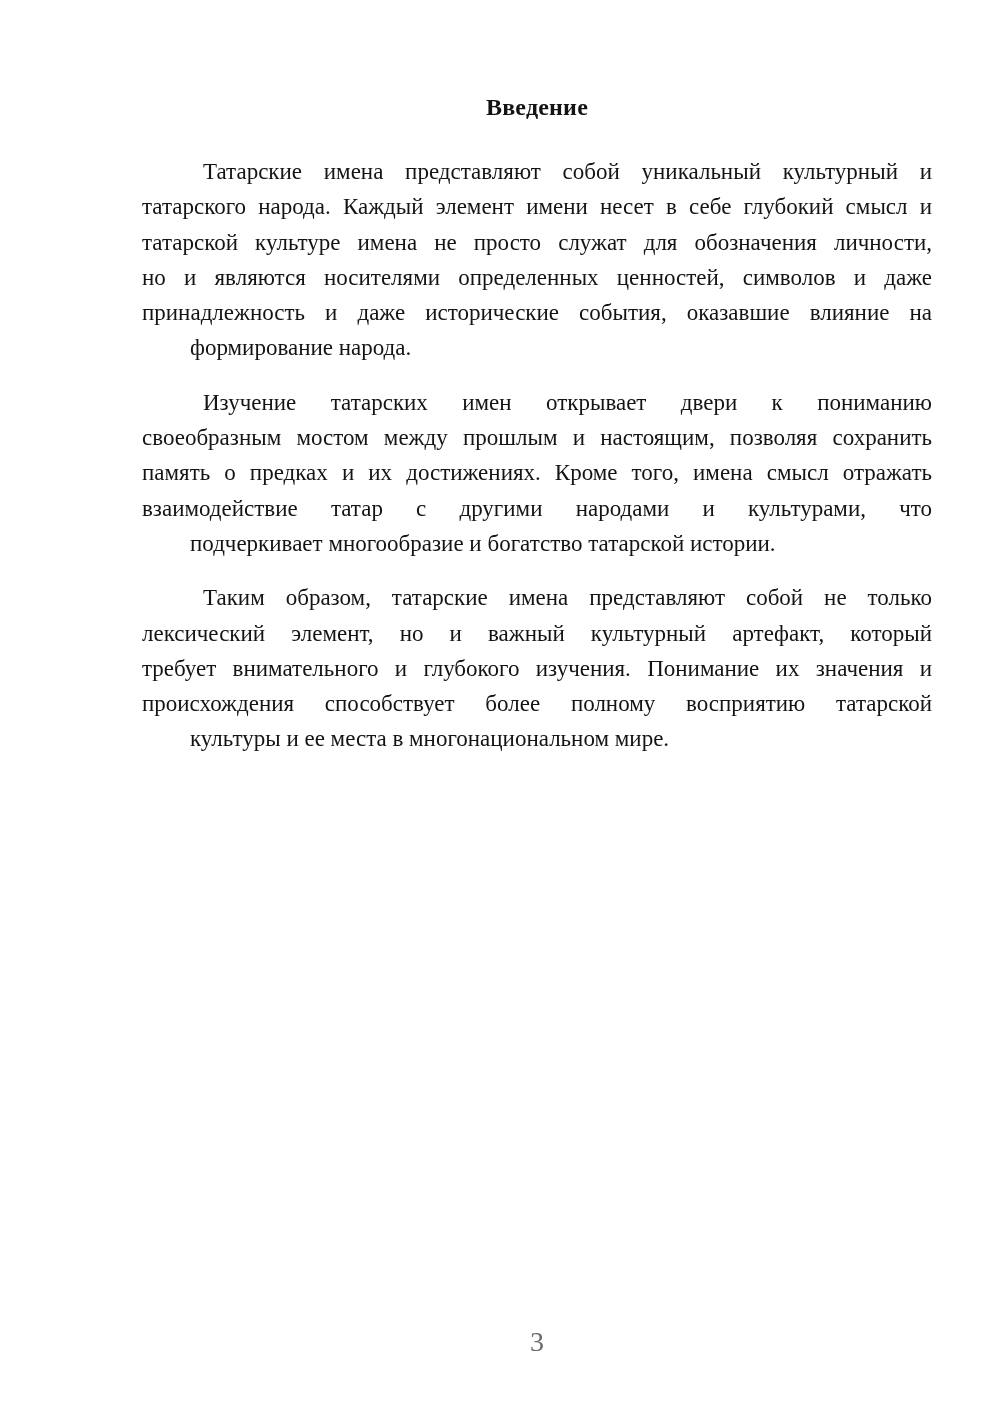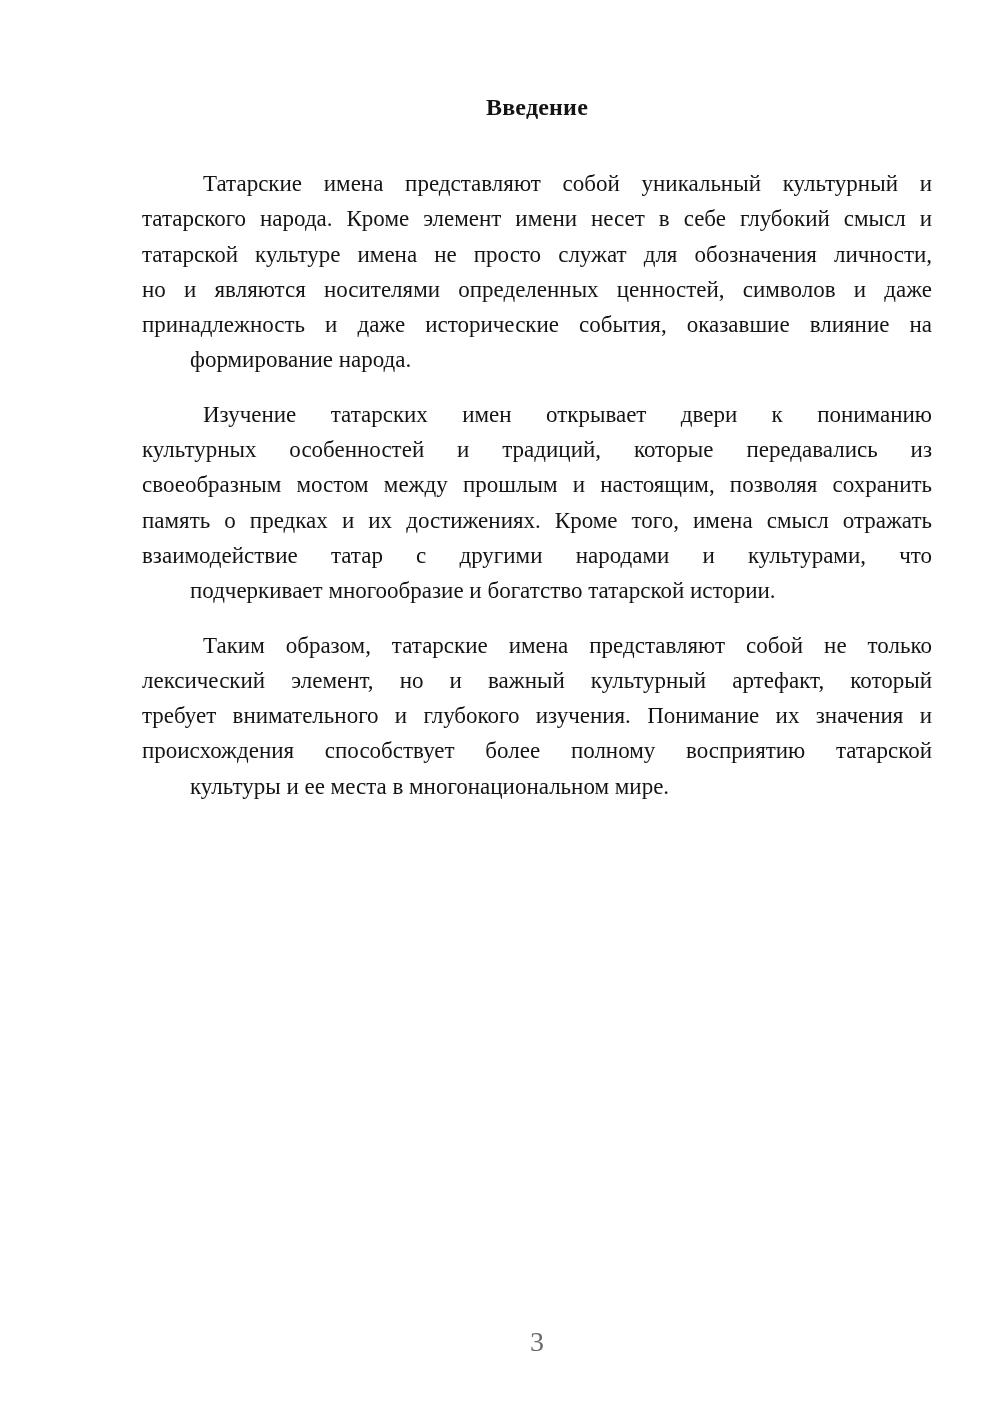--- a/index.html
+++ b/index.html
@@ -24,21 +24,21 @@
     margin: 0;
     font-size: 24px;
     line-height: 28px;
     font-weight: bold;
     text-align: center;
     letter-spacing: 0.2px;
   }
   .doc-body {
     position: absolute;
     left: 142px;
-    top: 166px;
+    top: 154px;
     width: 790px;
   }
   .paragraph {
     margin: 0 0 19px 0;
   }
   .line {
     font-size: 23px;
     line-height: 35.3px;
     text-align: justify;
     text-align-last: justify;
@@ -65,29 +65,28 @@
   }
 </style>
 </head>
 <body>
 
 <div class="page">
   <h1 class="doc-title">Введение</h1>
   <div class="doc-body" id="doc-body">
       <div class="paragraph">
         <div class="line first">Татарские имена представляют собой уникальный культурный и</div>
-        <div class="line">татарского народа. Кроме элемент имени несет в себе глубокий смысл и</div>
+        <div class="line">татарского народа. Каждый элемент имени несет в себе глубокий смысл и</div>
         <div class="line">татарской культуре имена не просто служат для обозначения личности,</div>
         <div class="line">но и являются носителями определенных ценностей, символов и даже</div>
         <div class="line">принадлежность и даже исторические события, оказавшие влияние на</div>
         <div class="line last">формирование народа.</div>
       </div>
       <div class="paragraph">
         <div class="line first">Изучение татарских имен открывает двери к пониманию</div>
-        <div class="line">культурных особенностей и традиций, которые передавались из</div>
         <div class="line">своеобразным мостом между прошлым и настоящим, позволяя сохранить</div>
         <div class="line">память о предках и их достижениях. Кроме того, имена смысл отражать</div>
         <div class="line">взаимодействие татар с другими народами и культурами, что</div>
         <div class="line last">подчеркивает многообразие и богатство татарской истории.</div>
       </div>
       <div class="paragraph">
         <div class="line first">Таким образом, татарские имена представляют собой не только</div>
         <div class="line">лексический элемент, но и важный культурный артефакт, который</div>
         <div class="line">требует внимательного и глубокого изучения. Понимание их значения и</div>
         <div class="line">происхождения способствует более полному восприятию татарской</div>

